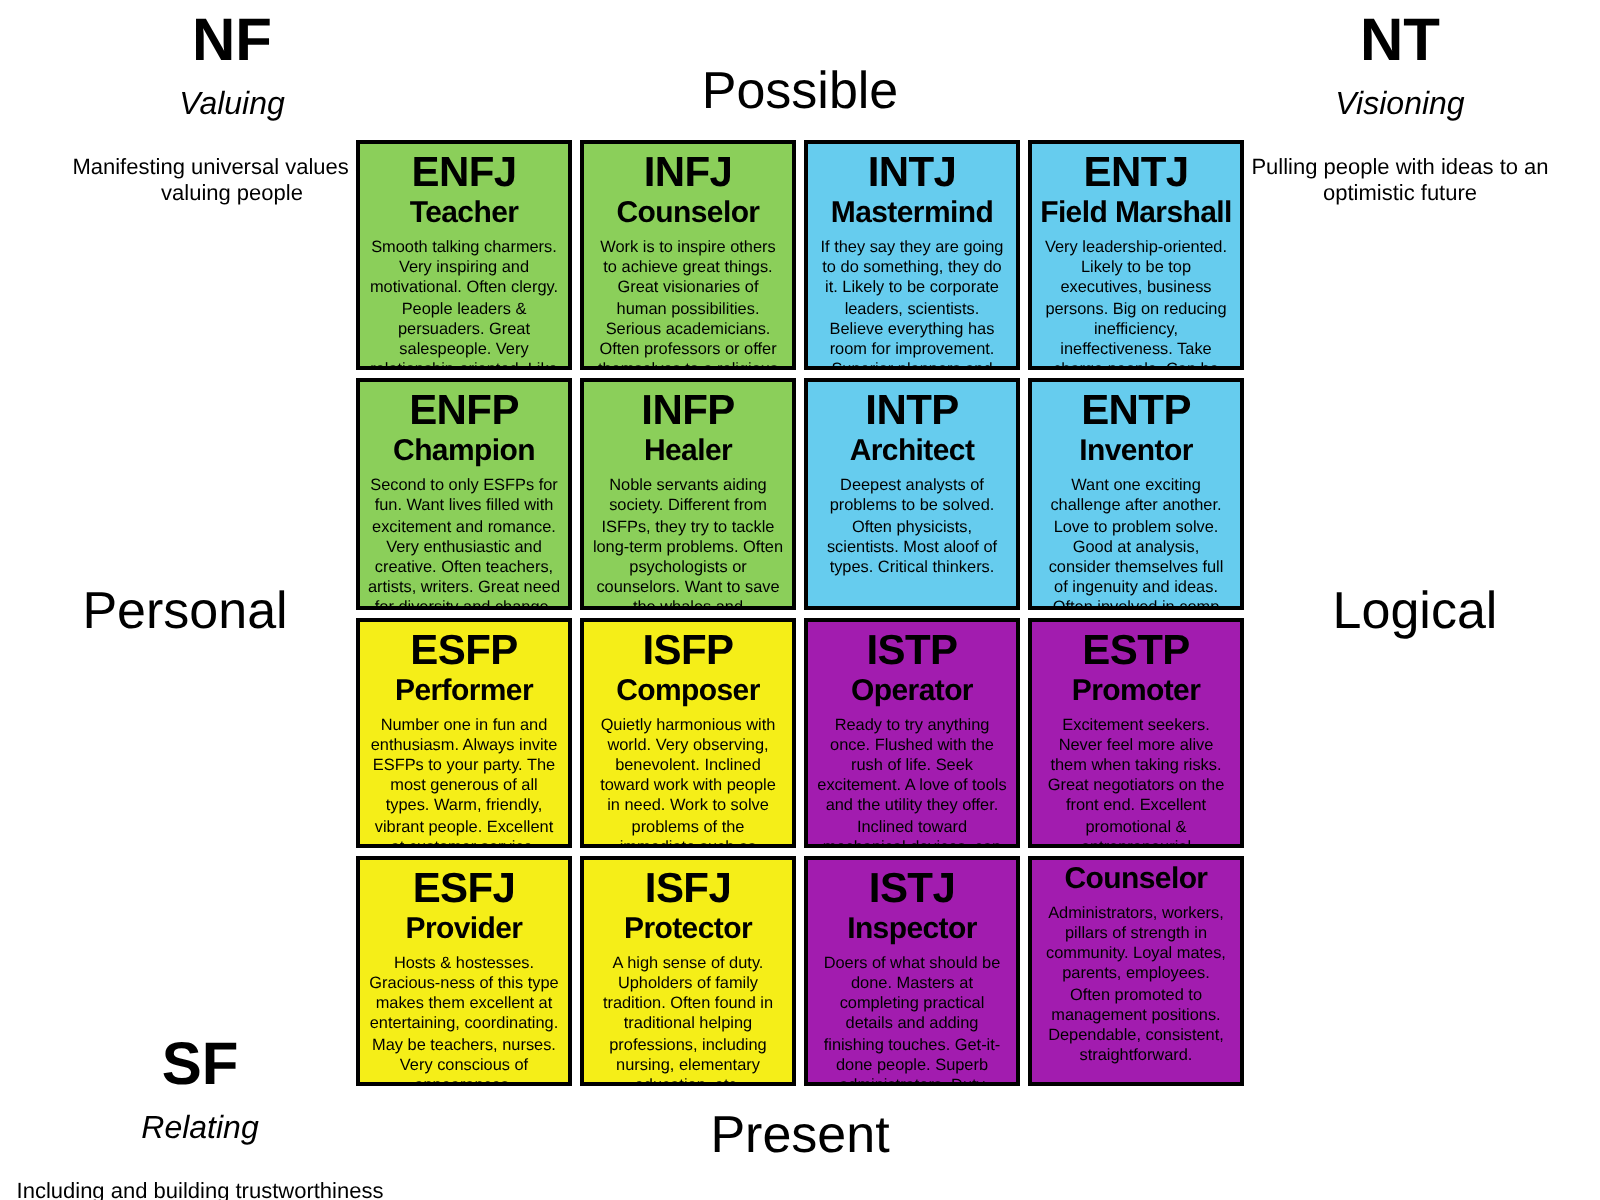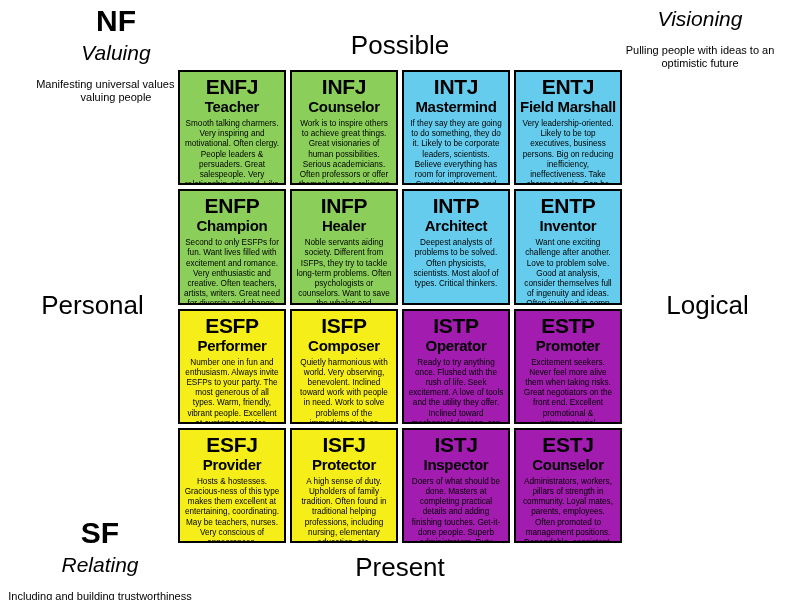--- a/index.html
+++ b/index.html
@@ -33,21 +33,21 @@
   .corner.top    { top: 4px; padding-left: 16px; }
   .corner.bottom { top: 516px; }
 
   .corner-code {
     font-size: 30px;
     font-weight: bold;
     letter-spacing: 0px;
     line-height: 34px;
   }
   .corner-word {
-    font-size: 21px;
+    font-size: 16px;
     font-style: italic;
     line-height: 26px;
     margin-top: 2px;
   }
   .corner-desc {
     font-size: 11px;
     line-height: 13px;
     margin-top: 12px;
     padding: 0 2px;
   }
@@ -119,20 +119,21 @@
 
 <div id="page">
 
   <div class="corner left top">
     <div class="corner-code">NF</div>
     <div class="corner-word">Valuing</div>
     <div class="corner-desc">Manifesting universal values and valuing people</div>
   </div>
 
   <div class="corner right top">
+    <div class="corner-code">NT</div>
     <div class="corner-word">Visioning</div>
     <div class="corner-desc">Pulling people with ideas to an optimistic future</div>
   </div>
 
   <div class="corner left bottom">
     <div class="corner-code">SF</div>
     <div class="corner-word">Relating</div>
     <div class="corner-desc">Including and building trustworthiness</div>
   </div>
 
@@ -212,19 +213,18 @@
         <div class="cell-code">ISFJ</div>
         <div class="cell-role">Protector</div>
         <div class="cell-desc">A high sense of duty. Upholders of family tradition. Often found in traditional helping professions, including nursing, elementary education, etc.</div>
       </div>
       <div class="cell orange">
         <div class="cell-code">ISTJ</div>
         <div class="cell-role">Inspector</div>
         <div class="cell-desc">Doers of what should be done. Masters at completing practical details and adding finishing touches. Get-it-done people. Superb administrators. Duty bound &amp; obligated. Often military.</div>
       </div>
       <div class="cell orange">
-        <div class="cell-code">ESTJ</div>
         <div class="cell-role">Counselor</div>
         <div class="cell-desc">Administrators, workers, pillars of strength in community. Loyal mates, parents, employees. Often promoted to management positions. Dependable, consistent, straightforward.</div>
       </div>
     </div>
 
 </div>
 
 </body></html>

